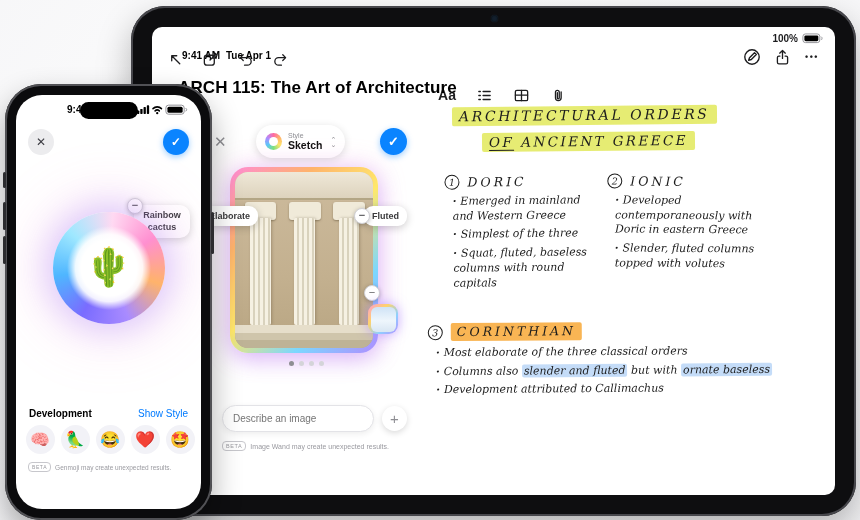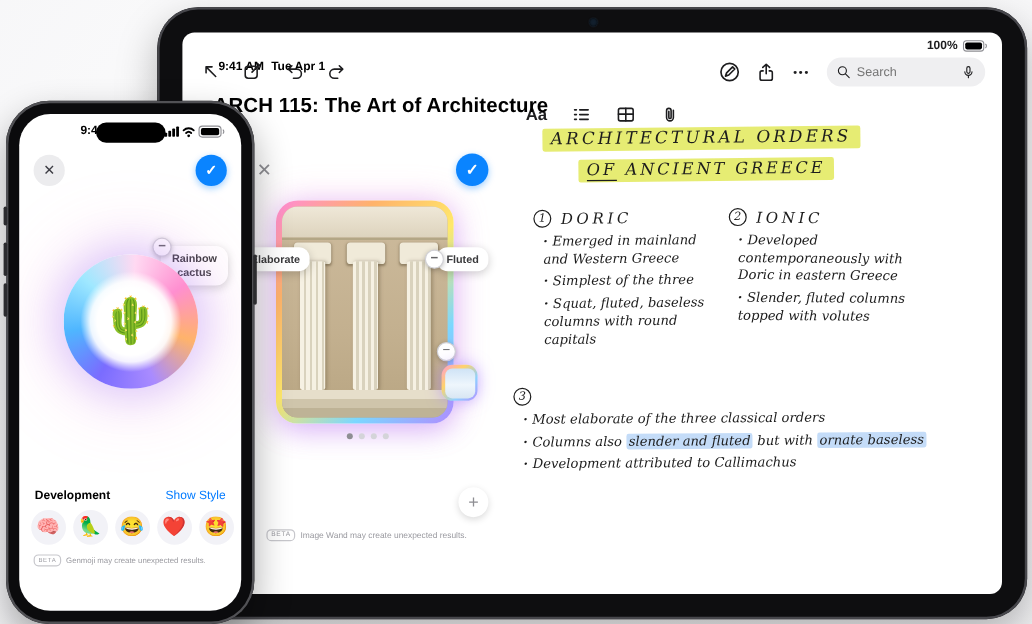--- a/index.html
+++ b/index.html
@@ -201,31 +201,20 @@
             <path d="M5.6 12.4 l.9-2.7 5-5 1.8 1.8 -5 5 -2.7 .9z"></path>
           </svg>
         </span>
       <span class="tool">
         <svg width="17" height="17" viewBox="0 0 18 18" class="stroke">
             <path d="M6.3 7.5 H5.2 A1.6 1.6 0 0 0 3.6 9.1 v5 a1.6 1.6 0 0 0 1.6 1.6 h7.6 a1.6 1.6 0 0 0 1.6-1.6 v-5 a1.6 1.6 0 0 0 -1.6-1.6 h-1.1"></path>
             <path d="M9 1.6 v8.4 M6 4.4 L9 1.6 l3 2.8"></path>
           </svg>
         </span>
       <span class="tool more-dots">•••</span>
-      <span class="search-pill">
-        <svg width="12" height="12" viewBox="0 0 18 18" class="stroke">
-            <circle cx="7.5" cy="7.5" r="5"></circle>
-            <path d="M11.4 11.4 L16 16"></path>
-          </svg>
-        <input type="text" placeholder="Search" style="">
-        <svg width="12" height="13" viewBox="0 0 18 19" class="stroke">
-            <rect x="7" y="2" width="4" height="8.5" rx="2"></rect>
-            <path d="M4.5 8.5 a4.5 4.5 0 0 0 9 0 M9 13.4 v2.6"></path>
-          </svg>
-      </span>
     </div>
 
     <div class="note-title">ARCH 115: The Art of Architecture</div>
 
     <div class="hw hw-heading1">
       <span class="hl-yellow">ARCHITECTURAL ORDERS</span>
     </div>
     <div class="hw hw-heading2">
       <span class="hl-yellow"><span class="of-u">OF</span><span>ANCIENT GREECE</span></span>
     </div>
@@ -245,30 +234,42 @@
           <span class="hw-num">2</span>
           <span class="hw-title-text">IONIC</span>
         </div>
       <div class="hw-bullet">Developed contemporaneously with Doric in eastern Greece</div>
       <div class="hw-bullet">Slender, fluted columns topped with volutes</div>
     </div>
 
     <div class="hw hw-sec" style="left:276px;top:295px;width:345px;transform:rotate(-.4deg);">
       <div class="hw-sec-title">
           <span class="hw-num">3</span>
+          <span class="hw-title-text hl-orange">CORINTHIAN</span>
         </div>
       <div class="hw-bullet">Most elaborate of the three classical orders</div>
       <div class="hw-bullet">
         <span>Columns also </span><span class="hl-blue">slender and fluted</span><span> but with </span><span class="hl-blue">ornate baseless</span>
       </div>
       <div class="hw-bullet">Development attributed to Callimachus</div>
     </div>
 
     <div class="wand-close">✕</div>
 
+    <div class="style-pill">
+      <span class="ai-ring"></span>
+      <span class="style-texts">
+        <span class="style-label">Style</span>
+        <span class="style-value">Sketch</span>
+      </span>
+      <span class="chevrons">
+        <span>⌃</span>
+          <span>⌄</span>
+      </span>
+    </div>
 
     <div class="check-btn" style="position:absolute;left:228px;top:101px;">✓</div>
 
     <div class="wand-card">
       <div class="wand-img">
         <div class="entab"></div>
         <div class="gcap" style="left:7%;"></div>
         <div class="gcap" style="left:39%;"></div>
         <div class="gcap" style="left:71%;"></div>
         <div class="gcol" style="left:11%;"></div>
@@ -291,20 +292,23 @@
       <div class="wand-thumb-inner"></div>
     </div>
 
     <div class="page-dots">
       <span class="active"></span>
       <span></span>
       <span></span>
       <span></span>
     </div>
 
+    <div class="wand-input">
+      <input type="text" placeholder="Describe an image" style="">
+    </div>
     <div class="plus-btn">+</div>
 
     <div class="beta-line" style="left:70px;top:414px;">
       <span class="beta-badge">BETA</span>
       <span>Image Wand may create unexpected results.</span>
     </div>
 
   </div>
 </div>
 

